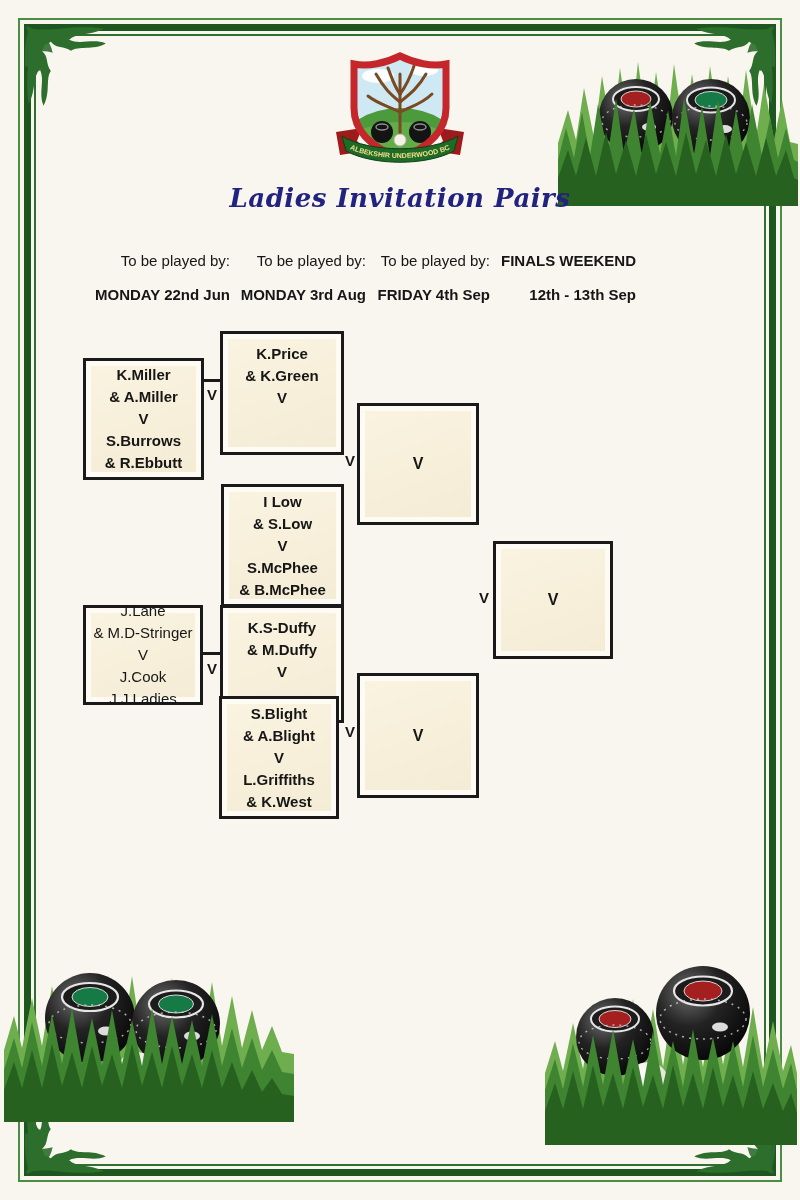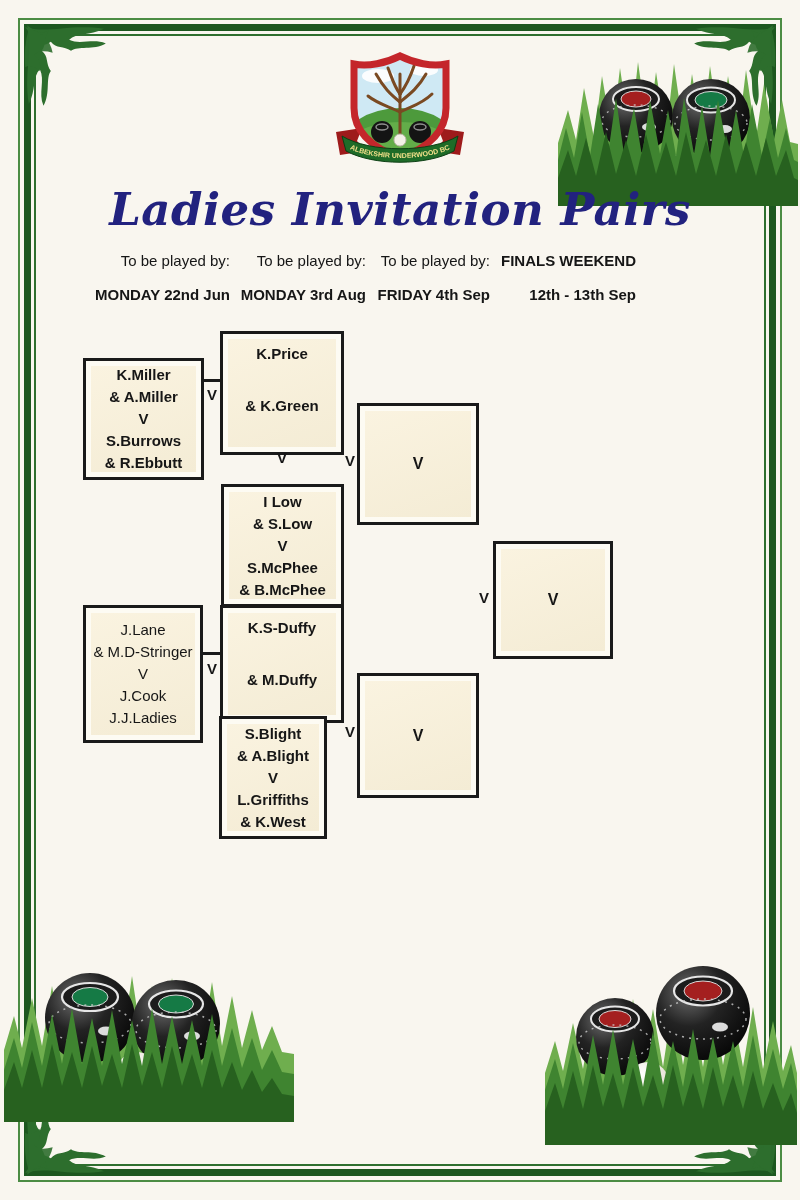--- a/index.html
+++ b/index.html
@@ -17,47 +17,47 @@
   .corner.tl{left:16px;top:16px;}
   .corner.tr{right:16px;top:16px;transform:scaleX(-1);}
   .corner.bl{left:16px;bottom:16px;transform:scaleY(-1);}
   .corner.br{right:16px;bottom:16px;transform:scale(-1,-1);}
   
   .crest{position:absolute;left:330px;top:50px;width:140px;height:124px;z-index:4;}
   
   .title{
     position:absolute;left:0;top:183px;width:100%;margin:0;text-align:center;
     font-family:"DejaVu Serif",serif;font-style:italic;font-weight:bold;
-    font-size:45px;letter-spacing:.5px;color:#22227f;z-index:5;
+    font-size:26px;letter-spacing:.5px;color:#22227f;z-index:5;
   }
   
   .col-head{position:absolute;top:252px;width:160px;text-align:right;z-index:5;}
   .col-head .l1{display:block;font-size:15px;}
   .col-head .l2{display:block;font-size:15px;font-weight:bold;margin-top:17px;white-space:nowrap;}
   .col-head.c1{left:70px;}  .col-head.c2{left:206px;}
   .col-head.c3{left:330px;} .col-head.c4{left:476px;}
   .col-head.c4 .l1{font-weight:bold;}
   
   .match{
     position:absolute;border:3px solid #1a1a1a;background:#fdfbf3;
     display:flex;flex-direction:column;justify-content:center;
     text-align:center;z-index:5;box-sizing:border-box;
   }
   .match .fill{position:absolute;inset:5px;background:linear-gradient(160deg,#faf3e0,#f4ecd5);z-index:-0;}
   .match .ln{position:relative;font-size:15px;font-weight:bold;line-height:22px;white-space:nowrap;}
   .match.light .ln{font-weight:normal;}
-  .match.top{justify-content:flex-start;padding-top:9px;gap:30px;}
+  .match.top{justify-content:flex-start;padding-top:9px;}
   .match.empty{justify-content:center;}
   .match.empty .ln{font-size:16px;}
   .m-a{left:83px;top:331px;width:121px;height:122px;margin-top:27px;}
   .m-c{left:220px;top:331px;width:124px;height:124px;}
   .m-d{left:221px;top:468px;width:123px;height:123px;margin-top:16px;}
-  .m-b{left:83px;top:605px;width:120px;height:138px;}
+  .m-b{left:83px;top:605px;width:120px;height:100px;}
   .m-e{left:220px;top:605px;width:124px;height:118px;}
-  .m-f{left:219px;top:716px;width:108px;height:123px;}
+  .m-f{left:219px;top:696px;width:120px;height:123px;}
   .m-s1{left:357px;top:403px;width:122px;height:122px;}
   .m-s2{left:357px;top:673px;width:122px;height:125px;}
   .m-fin{left:493px;top:541px;width:120px;height:118px;}
   
   .conn-line{position:absolute;background:#1a1a1a;height:3px;z-index:5;}
   .cl-1{left:203px;top:379px;width:17px;}
   .cl-2{left:203px;top:652px;width:17px;}
   .vs{position:absolute;width:16px;text-align:center;font-size:15px;font-weight:bold;z-index:5;}
   .vs-1{left:204px;top:386px;}
   .vs-2{left:204px;top:660px;}

